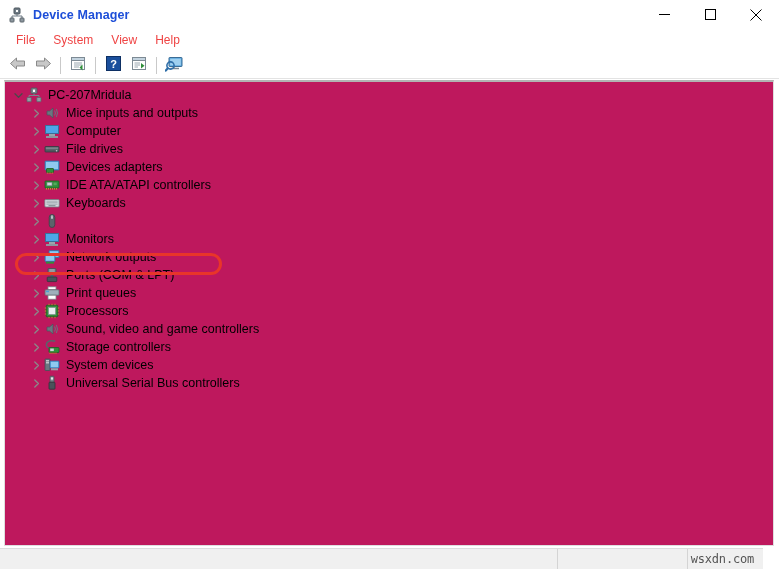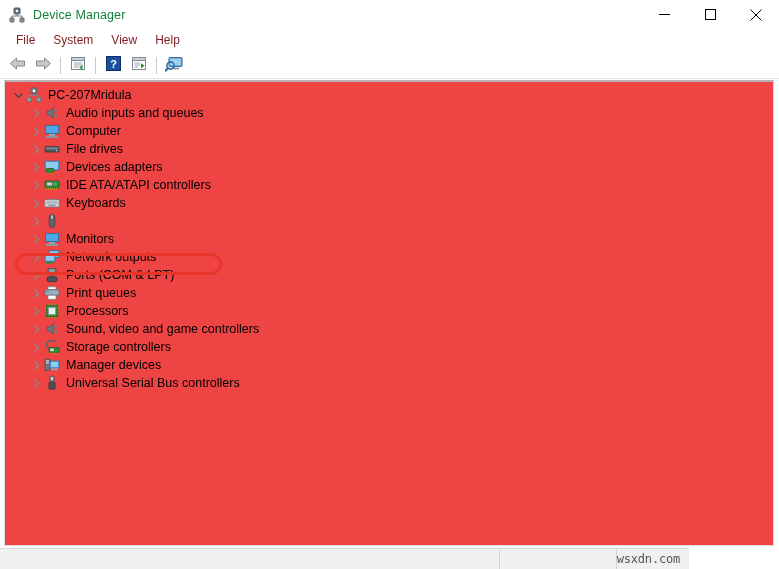--- a/index.html
+++ b/index.html
@@ -28,22 +28,23 @@
   #title-icon {
     width: 16px;
     height: 16px;
     margin-left: 9px;
     margin-right: 8px;
     position: relative;
     flex: none;
   }
   #title-text {
     font-size: 12.5px;
-    color: #15803d;
+    color: #1d4ed8;
     letter-spacing: 0.1px;
+    font-weight: bold;
   }
   #window-controls {
     position: absolute;
     right: 0;
     top: 0;
     height: 29px;
     display: flex;
   }
   .wc-btn {
     width: 46px;
@@ -60,21 +61,21 @@
   
   #menubar {
     height: 23px;
     display: flex;
     align-items: center;
     padding-left: 7px;
     background: #ffffff;
   }
   .menu-item {
     font-size: 12px;
-    color: #7f1d1d;
+    color: #ef4444;
     padding: 2px 9px 3px 9px;
     line-height: 15px;
     white-space: nowrap;
   }
 
   
   #toolbar {
     height: 26px;
     display: flex;
     align-items: center;
@@ -97,21 +98,21 @@
     margin: 0 4px;
   }
 
   
   #tree-panel {
     position: absolute;
     left: 4px;
     top: 80px;
     width: 770px;
     height: 466px;
-    background: #ef4444;
+    background: #be185d;
     border: 1px solid #dedede;
     border-top: 2px solid #b3b3b3;
     box-sizing: border-box;
     overflow: hidden;
   }
   #tree {
     padding-top: 4px;
   }
   .row {
     height: 18px;
@@ -154,21 +155,21 @@
     border-radius: 12px;
     box-sizing: border-box;
     pointer-events: none;
   }
 
   
   #statusbar {
     position: absolute;
     left: 0;
     bottom: 0;
-    width: 689px;
+    width: 763px;
     height: 21px;
     background: #f0f0f0;
     border-top: 1px solid #dcdcdc;
     box-sizing: border-box;
     display: flex;
     align-items: center;
   }
   .sb-pane {
     height: 21px;
     border-right: 1px solid #d4d4d4;
@@ -325,21 +326,21 @@
             <path d="M2.8 1 L6.4 4.5 L2.8 8" fill="none" stroke="#8a8a8a" stroke-width="1.3" stroke-linecap="round" stroke-linejoin="round"></path>
           </svg>
       </span>
       <span class="ico">
         <svg width="16" height="16" viewBox="0 0 16 16">
           <path d="M3 6 H5.5 L9 3 V13 L5.5 10 H3 Z" fill="#6b7680" stroke="#4b545c" stroke-width="0.7"></path>
           <path d="M10.6 5.5 Q12.4 8 10.6 10.5" fill="none" stroke="#6b7680" stroke-width="1"></path>
           <path d="M12.3 4 Q14.8 8 12.3 12" fill="none" stroke="#6b7680" stroke-width="1"></path>
         </svg>
       </span>
-      <span class="lbl">Audio inputs and queues</span>
+      <span class="lbl">Mice inputs and outputs</span>
     </div>
 
     <div class="row child">
       <span class="chev">
         <svg width="9" height="9" viewBox="0 0 9 9">
             <path d="M2.8 1 L6.4 4.5 L2.8 8" fill="none" stroke="#8a8a8a" stroke-width="1.3" stroke-linecap="round" stroke-linejoin="round"></path>
           </svg>
       </span>
       <span class="ico">
         <span class="mon-screen"></span>
@@ -558,21 +559,21 @@
       <span class="ico">
         <svg width="16" height="16" viewBox="0 0 16 16">
           <rect x="1" y="2" width="5" height="11.5" rx="0.6" fill="#6b7680" stroke="#454e55" stroke-width="0.8"></rect>
           <rect x="2" y="3.2" width="3" height="1.2" fill="#cfd6da"></rect>
           <rect x="2" y="5.2" width="3" height="1.2" fill="#cfd6da"></rect>
           <rect x="6" y="4" width="9" height="7" rx="0.6" fill="#4da6e8" stroke="#3a6f98" stroke-width="0.8"></rect>
           <rect x="6.9" y="4.9" width="7.2" height="5.2" fill="#8fcaf0"></rect>
           <rect x="7" y="11.3" width="7" height="2" fill="#9aa4ad"></rect>
         </svg>
       </span>
-      <span class="lbl">Manager devices</span>
+      <span class="lbl">System devices</span>
     </div>
 
     <div class="row child">
       <span class="chev">
         <svg width="9" height="9" viewBox="0 0 9 9">
             <path d="M2.8 1 L6.4 4.5 L2.8 8" fill="none" stroke="#8a8a8a" stroke-width="1.3" stroke-linecap="round" stroke-linejoin="round"></path>
           </svg>
       </span>
       <span class="ico">
         <svg width="16" height="16" viewBox="0 0 16 16">

